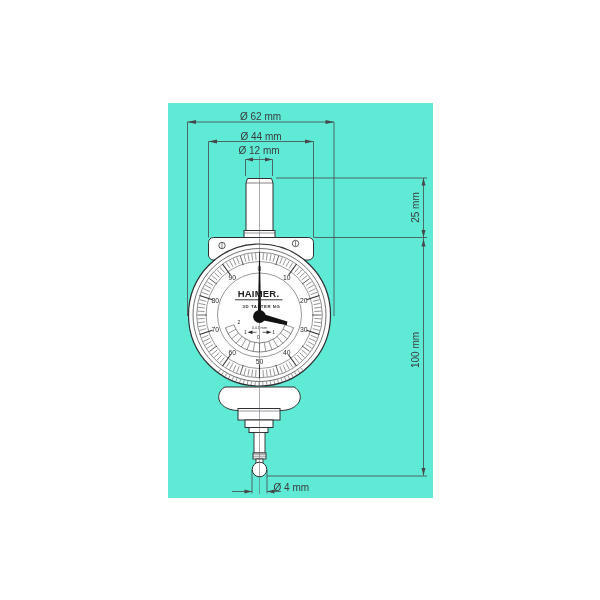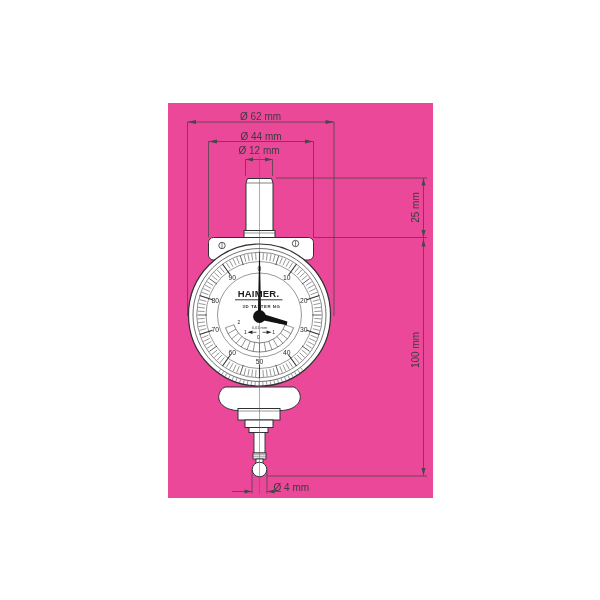--- a/index.html
+++ b/index.html
@@ -8,21 +8,21 @@
     font-family:"Liberation Sans",sans-serif;
   }
   .panel{
     position:absolute;left:168px;top:103px;width:265px;height:395px;
   }
   svg text{font-family:"Liberation Sans",sans-serif;}
 </style>
 </head>
 <body style="background: rgb(255, 255, 255);">
 
-<div class="panel" id="panel" style="background: #ec4899;">
+<div class="panel" id="panel" style="background: #5eead4;">
 <svg width="265" height="395" viewBox="0 0 265 395">
 
   <g stroke="#46474b" stroke-width="0.8" fill="none">
     <line x1="19.5" y1="19" x2="19.5" y2="213"></line>
     <line x1="166" y1="19" x2="166" y2="213"></line>
     <line x1="19.5" y1="19" x2="166" y2="19"></line>
     <polygon points="19.5,19 28,16.9 28,21.1" fill="#46474b" stroke="none"></polygon>
     <polygon points="166,19 157.5,16.9 157.5,21.1" fill="#46474b" stroke="none"></polygon>
   </g>
   <text x="92.5" y="13.5" text-anchor="middle" dominant-baseline="central" font-size="10" fill="#3a3b3e" stroke="none">Ø 62 mm</text>

